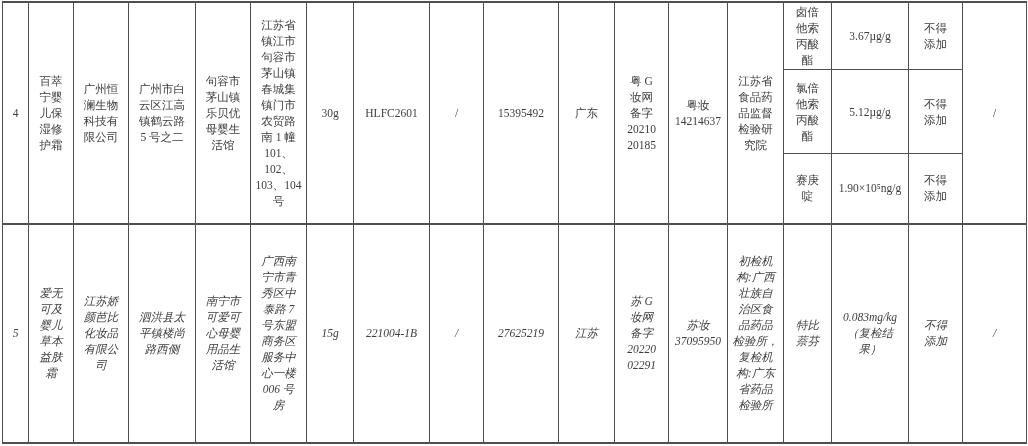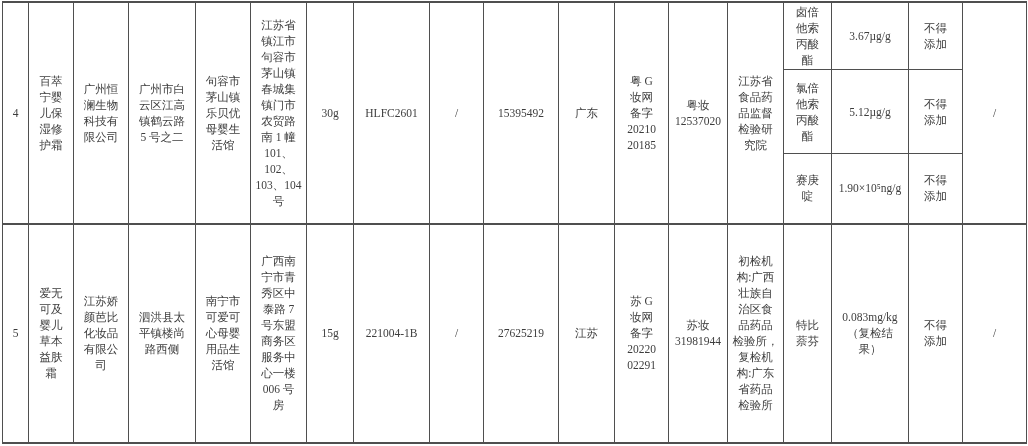--- a/index.html
+++ b/index.html
@@ -32,21 +32,21 @@
     text-align: center;
     vertical-align: middle;
     white-space: pre-line;
     padding: 1px;
     font-size: 11.5px;
     line-height: 16px;
     overflow: hidden;
     word-break: break-all;
   }
   tr.top-edge td    { border-top: 2px solid var(--grid); text-align: center; }
-  tr.row-divider td { border-top: 2px solid var(--grid); }
+  tr.row-divider td { border-top: 2px solid var(--grid); font-style: italic; }
   tr.bottom-edge td { border-bottom: 2px solid var(--grid); }
 </style>
 </head>
 <body>
 
 <div class="sheet">
   <table class="grid">
     <colgroup>
       <col style="width:26px">
         <col style="width:45px">
@@ -105,21 +105,21 @@
         <td rowspan="3">HLFC2601</td>
         <td rowspan="3">/</td>
         <td rowspan="3">15395492</td>
         <td rowspan="3">广东</td>
         <td rowspan="3">粤 G
 妆网
 备字
 20210
 20185</td>
         <td rowspan="3">粤妆
-12537020</td>
+14214637</td>
         <td rowspan="3">江苏省
 食品药
 品监督
 检验研
 究院</td>
         <td>卤倍
 他索
 丙酸
 酯</td>
         <td>3.67µg/g</td>
@@ -181,21 +181,21 @@
         <td>221004-1B</td>
         <td>/</td>
         <td>27625219</td>
         <td>江苏</td>
         <td>苏 G
 妆网
 备字
 20220
 02291</td>
         <td>苏妆
-31981944</td>
+37095950</td>
         <td>初检机
 构:广西
 壮族自
 治区食
 品药品
 检验所，
 复检机
 构:广东
 省药品
 检验所</td>

